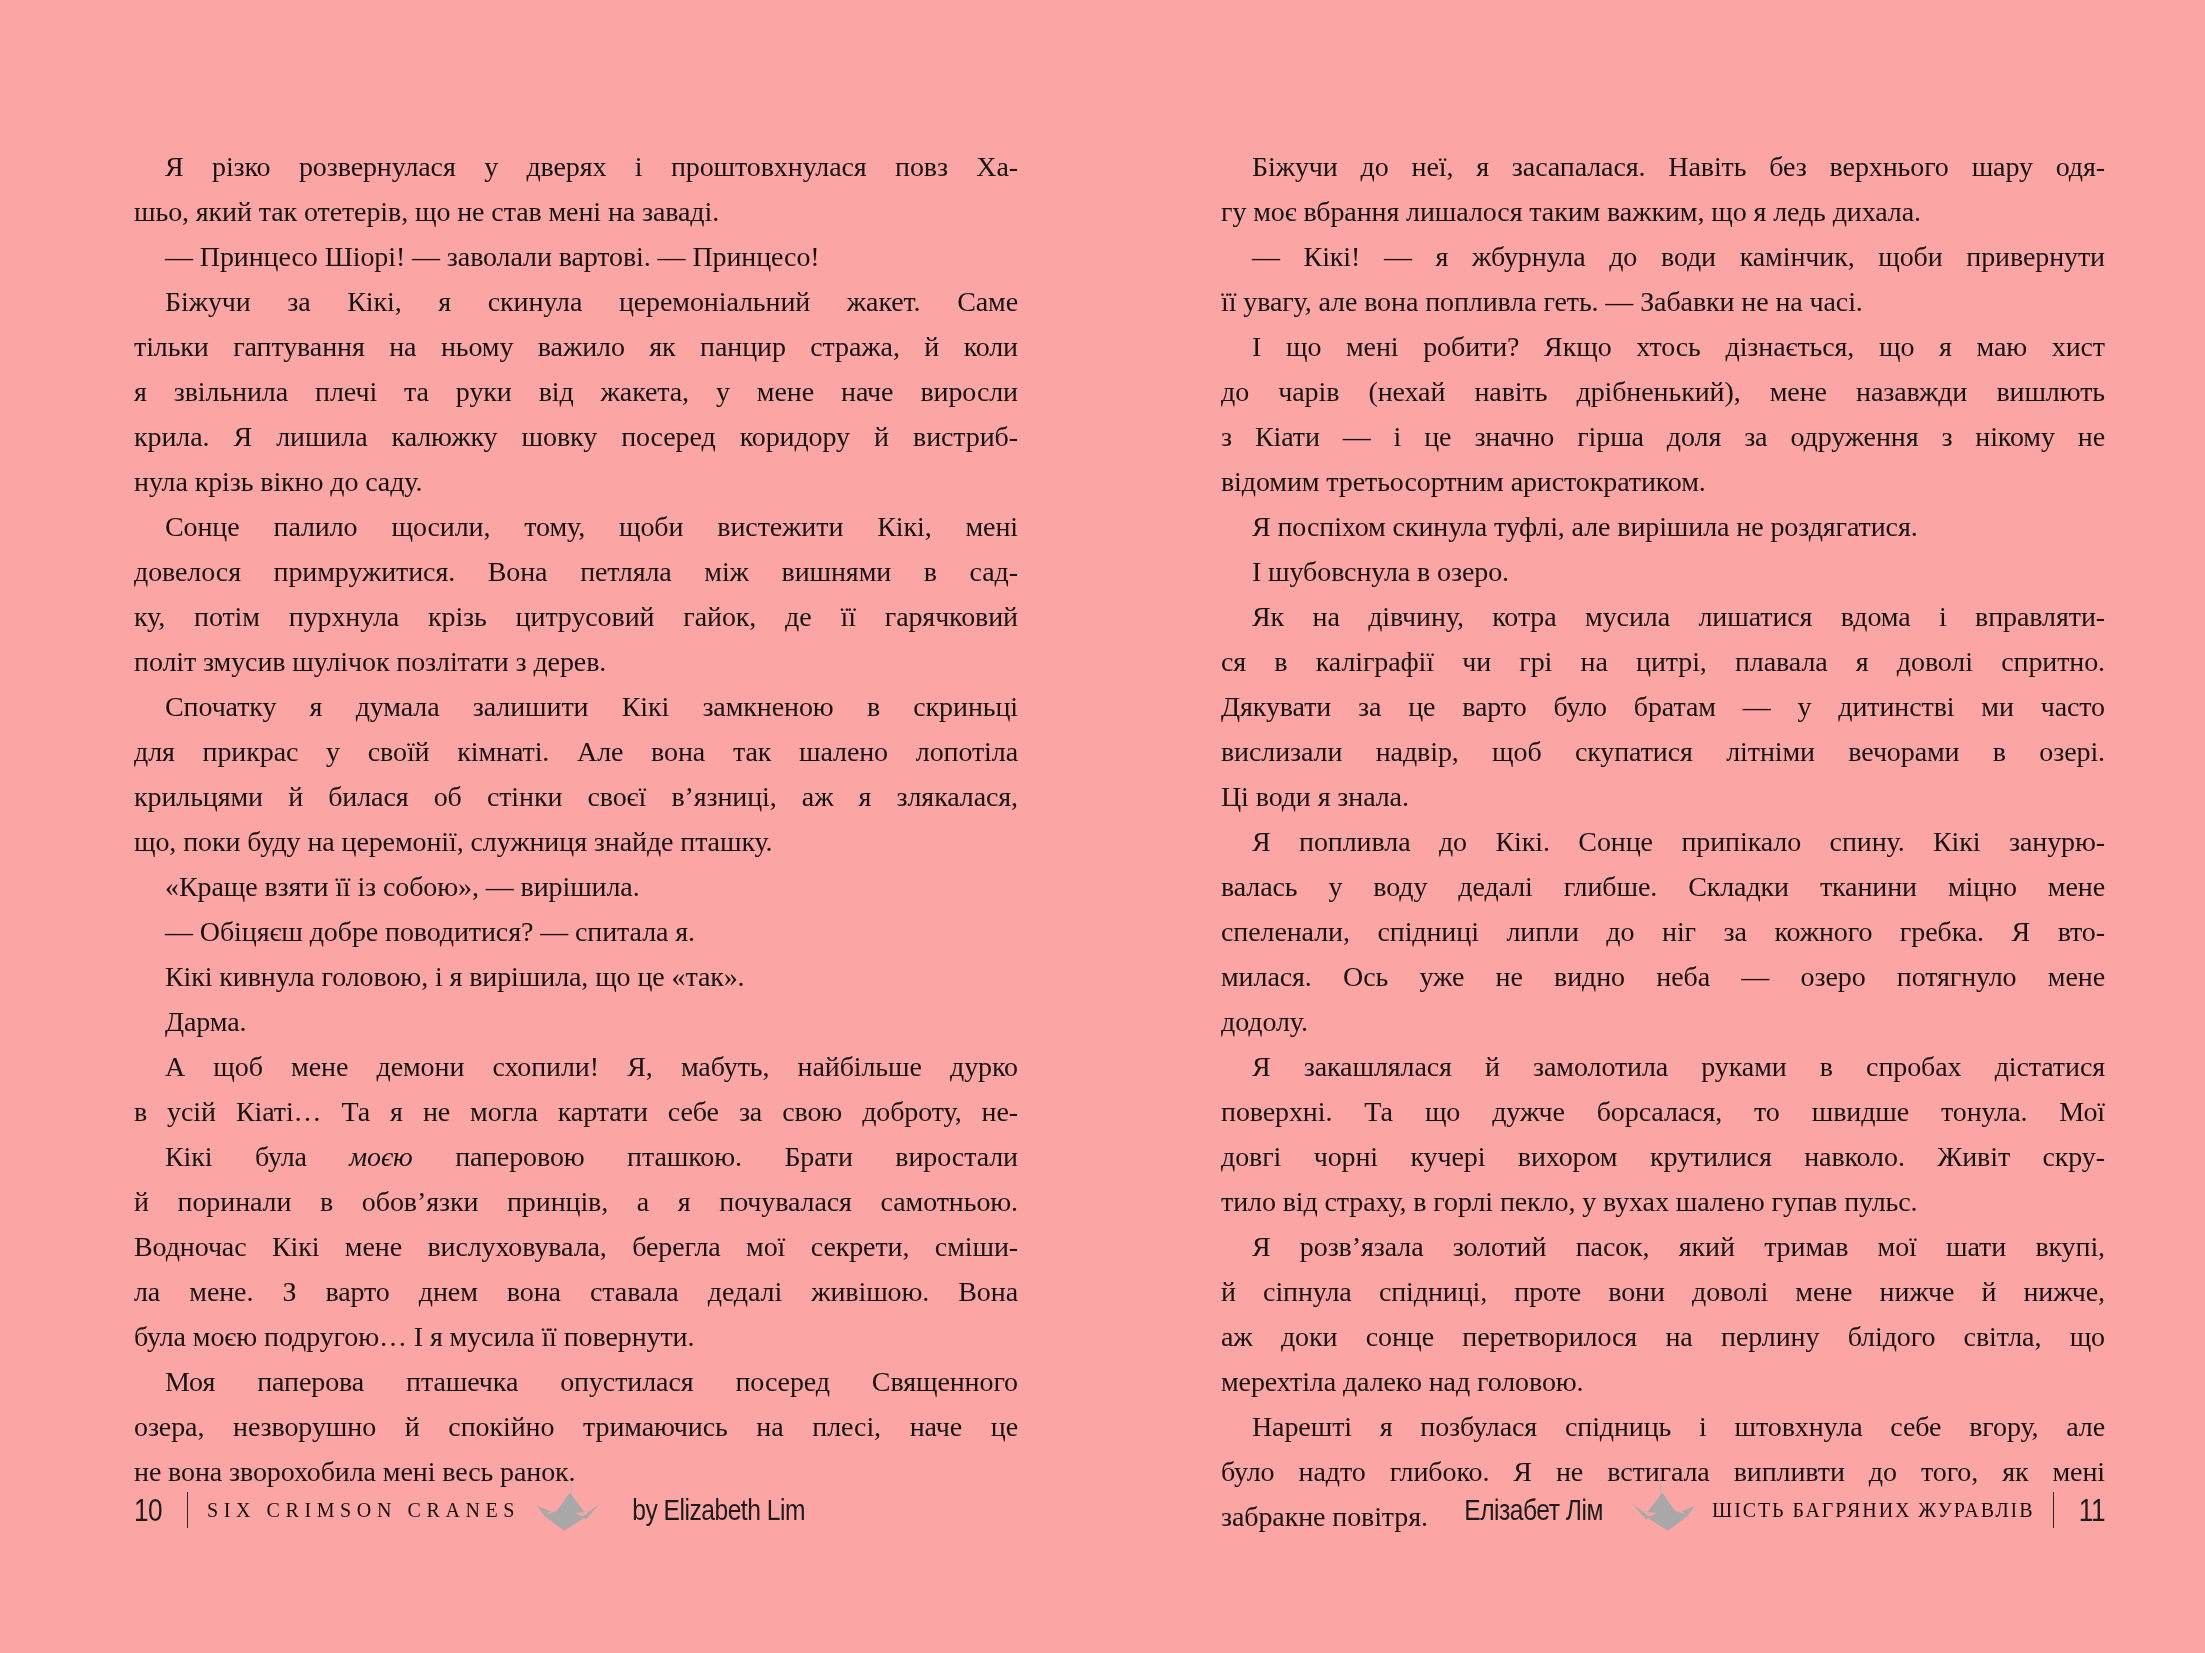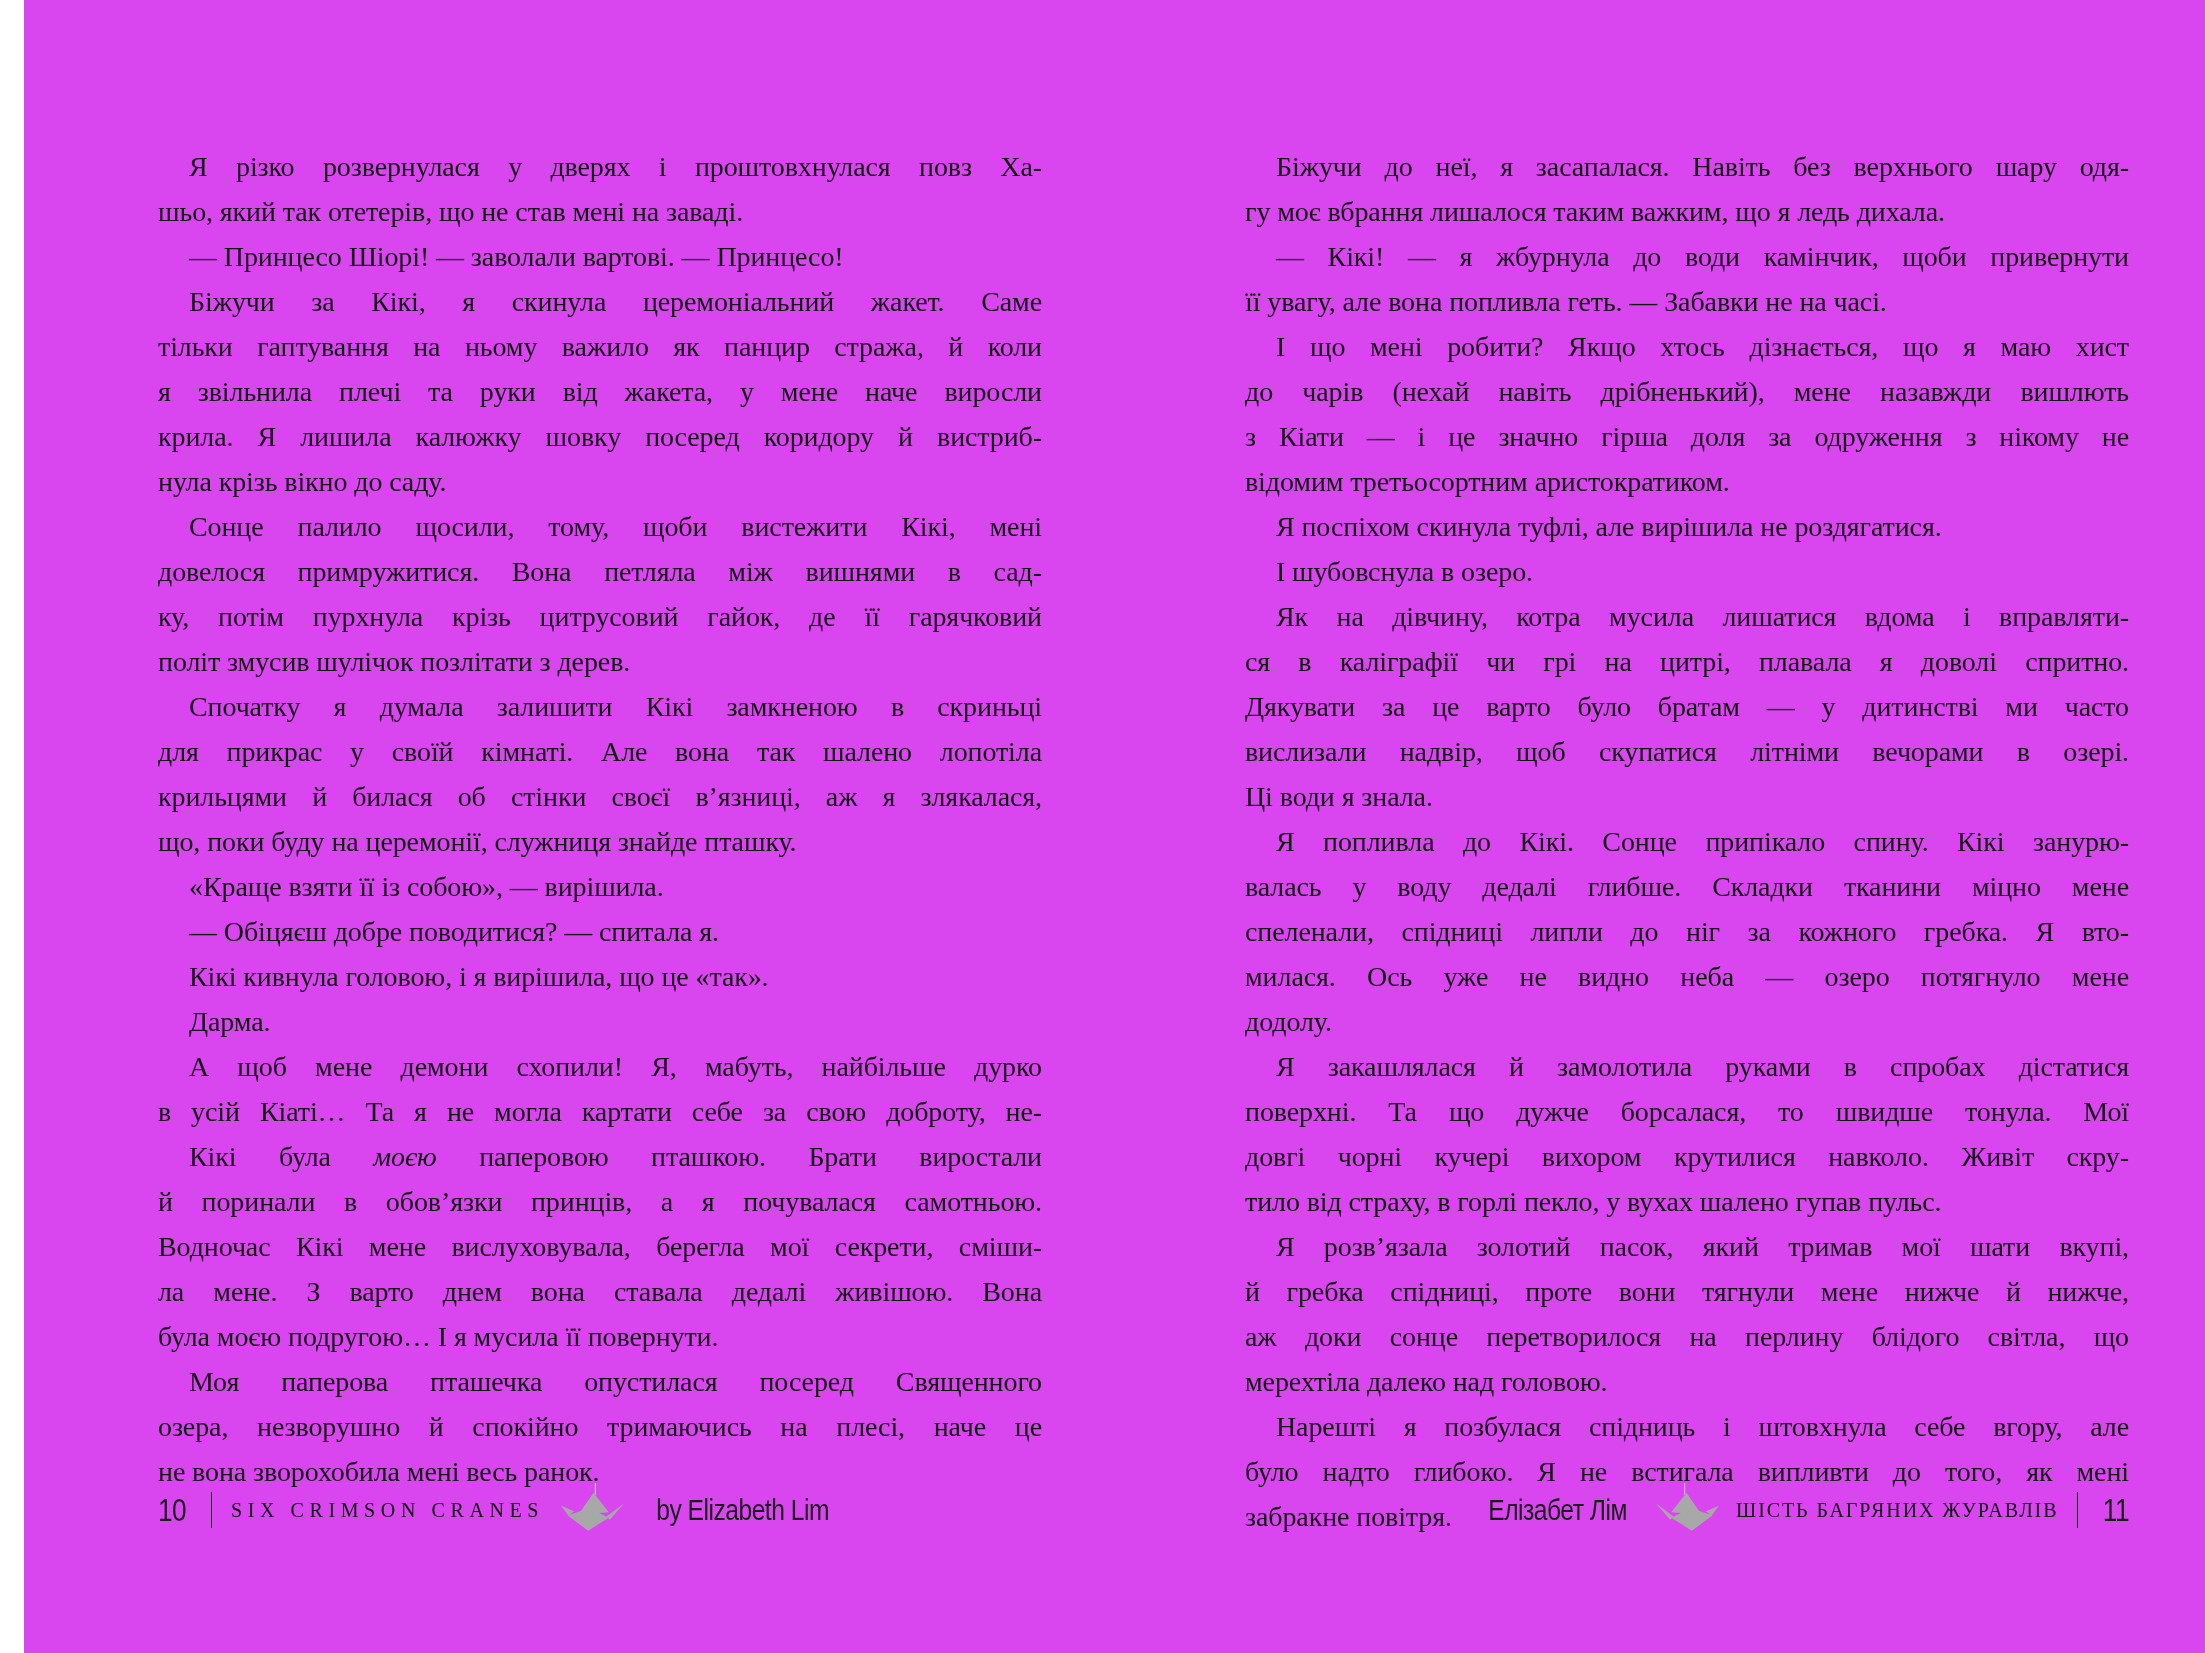--- a/index.html
+++ b/index.html
@@ -4,21 +4,21 @@
 <style>
   html,body{margin:0;padding:0;}
   body{
     width:2205px;height:1654px;
     background:#ffffff;
     font-family:"Liberation Serif", serif;
     color:#151515;
     position:relative;
     overflow:hidden;
   }
-  .spread{position:absolute;inset:0;background:#d946ef;margin-left:24px;}
+  .spread{position:absolute;inset:0;background:#fca5a5;}
   .textcol{
     position:absolute;top:151px;width:884px;
   }
   .textcol.left{left:134px;}
   .textcol.right{left:1221px;}
   .para{margin:0;padding:0;}
   .line{
     height:45px;
     overflow:hidden;
     font-size:28px;
@@ -160,21 +160,21 @@
         <div class="line">додолу.</div>
       </div>
       <div class="para">
         <div class="line first j">Я закашлялася й замолотила руками в спробах дістатися</div>
         <div class="line j">поверхні. Та що дужче борсалася, то швидше тонула. Мої</div>
         <div class="line j">довгі чорні кучері вихором крутилися навколо. Живіт скру-</div>
         <div class="line">тило від страху, в горлі пекло, у вухах шалено гупав пульс.</div>
       </div>
       <div class="para">
         <div class="line first j">Я розв’язала золотий пасок, який тримав мої шати вкупі,</div>
-        <div class="line j">й гребка спідниці, проте вони тягнули мене нижче й нижче,</div>
+        <div class="line j">й сіпнула спідниці, проте вони доволі мене нижче й нижче,</div>
         <div class="line j">аж доки сонце перетворилося на перлину блідого світла, що</div>
         <div class="line">мерехтіла далеко над головою.</div>
       </div>
       <div class="para">
         <div class="line first j">Нарешті я позбулася спідниць і штовхнула себе вгору, але</div>
         <div class="line j">було надто глибоко. Я не встигала випливти до того, як мені</div>
         <div class="line">забракне повітря.</div>
       </div>
     </div>
 

